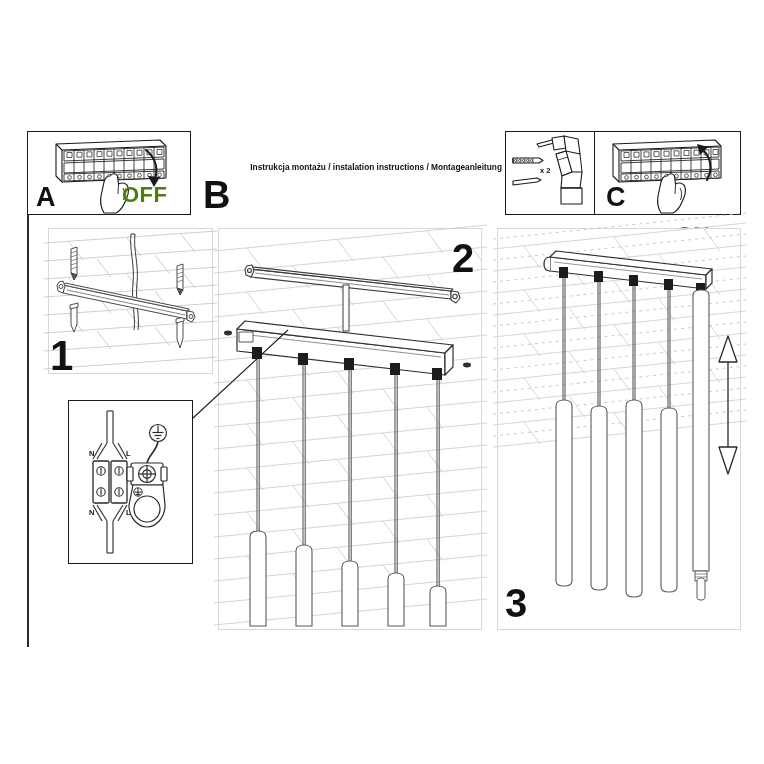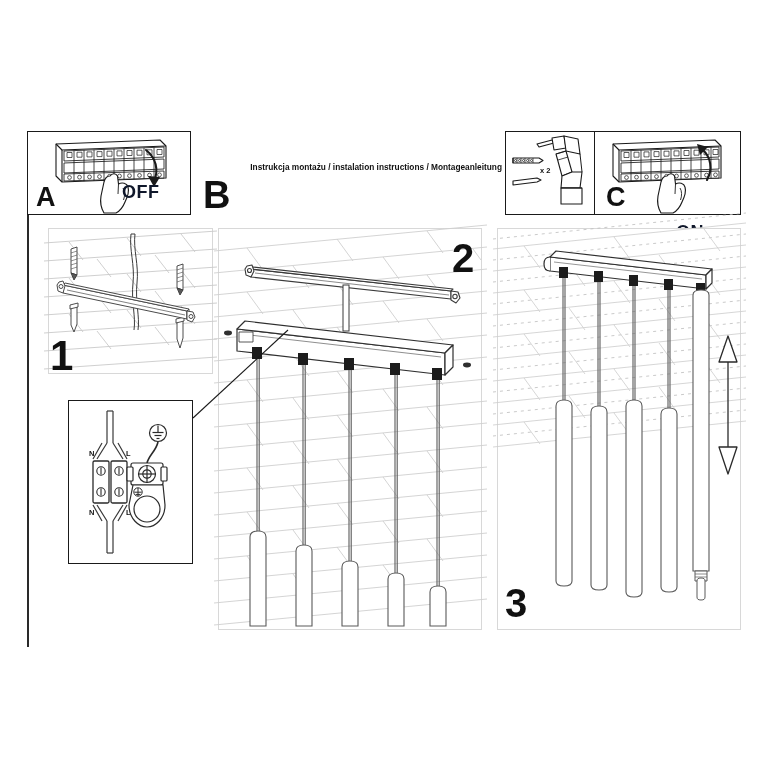--- a/index.html
+++ b/index.html
@@ -17,21 +17,21 @@
   
   #panelA{left:27px;top:131px;width:164px;height:84px;}
   #panelDrill{left:505px;top:131px;width:93px;height:84px;}
   #panelC{left:594px;top:131px;width:147px;height:84px;}
 
   .letter{position:absolute;font-size:27px;font-weight:700;line-height:1;color:#111;font-family:"Liberation Sans",sans-serif;}
   #letA{left:36px;top:184px;}
   #letB{left:203px;top:176px;font-size:38px;}
   #letC{left:606px;top:184px;}
 
-  .onoff{position:absolute;font-size:18px;font-weight:700;letter-spacing:.5px;color:#0f172a;}
+  .onoff{position:absolute;font-size:22px;font-weight:700;letter-spacing:.5px;color:#4d7c0f;}
   #offTxt{left:122px;top:182px;}
   #onTxt{left:676px;top:182px;margin-top:40px;}
 
   #headText{position:absolute;left:236px;top:132px;width:266px;text-align:right;font-size:8.3px;line-height:14px;font-weight:700;color:#111;margin-top:28px;}
 
   
   #panel1{left:48px;top:228px;width:165px;height:146px;}
   #panelWire{left:68px;top:400px;width:125px;height:164px;}
   #panel2{left:218px;top:228px;width:264px;height:402px;}
   #panel3{left:497px;top:228px;width:244px;height:402px;}

